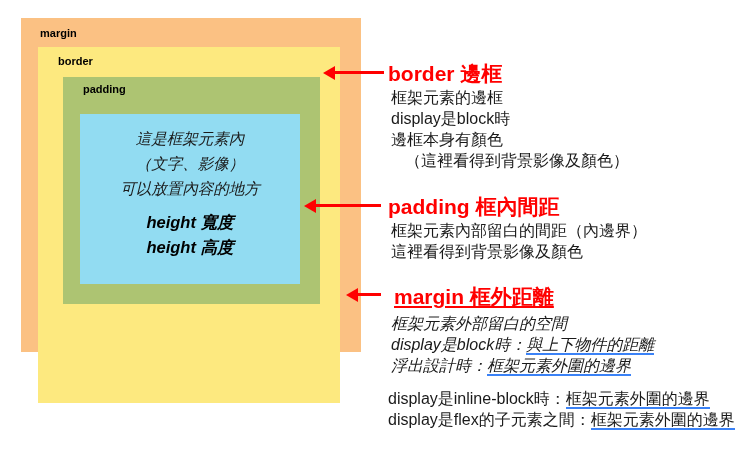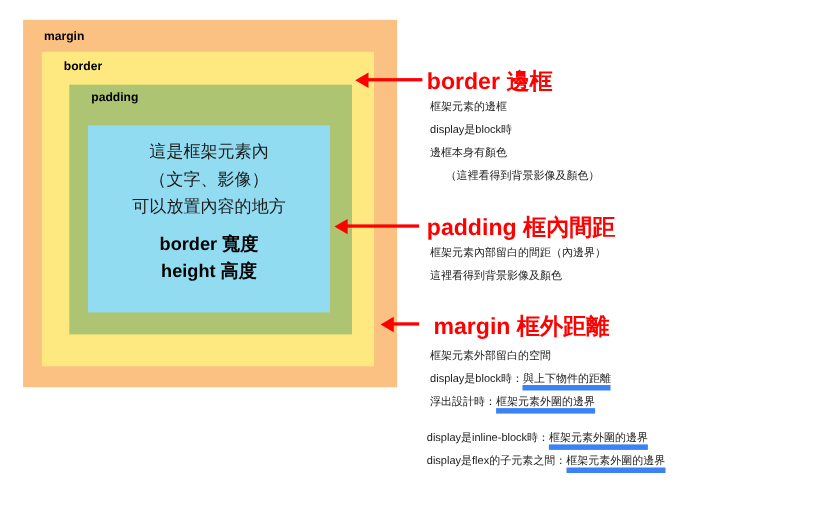--- a/index.html
+++ b/index.html
@@ -11,21 +11,21 @@
     position:relative;
   }
   #stage{position:relative;width:750px;height:461px;}
 
   
   .box-margin{
     position:absolute;left:21px;top:18px;width:340px;height:334px;
     background:#fbc183;box-sizing:border-box;
   }
   .box-border{
-    position:absolute;left:17px;top:29px;width:302px;height:286px;
+    position:absolute;left:17px;top:29px;width:302px;height:356px;
     background:#fde97f;box-sizing:border-box;
   }
   .box-padding{
     position:absolute;left:25px;top:30px;width:257px;height:227px;
     background:#adc472;box-sizing:border-box;
   }
   .box-content{
     position:absolute;left:17px;top:37px;width:220px;height:170px;
     background:#92dcf2;box-sizing:border-box;
   }
@@ -42,20 +42,21 @@
   .lbl-border{left:20px;top:8px;}
   .lbl-padding{left:20px;top:6px;}
 
   
   .content-text{
     position:absolute;left:0;top:12px;width:100%;
     text-align:center;
     font-size:15.5px;
     line-height:25px;
     color:#1a1a1a;
+    font-style:italic;
   }
   .content-text .bold-line{
     font-weight:bold;
     font-size:16.5px;
     color:#000000;
   }
   .content-text .spacer{height:9px;line-height:9px;font-size:1px;}
 
   
   .arrow{position:absolute;height:3px;background:#ff0000;}
@@ -75,40 +76,40 @@
   .sec-head{
     position:absolute;
     color:#ff0000;
     font-weight:bold;
     font-size:21px;
     white-space:nowrap;
   }
   .sec-body{
     position:absolute;
     color:#1a1a1a;
-    font-size:10px;
+    font-size:16px;
     line-height:21px;
     white-space:nowrap;
   }
   .sec-body .indent{padding-left:14px;display:block;}
 
   .head-border{left:388px;top:60px;}
   .body-border{left:391px;top:87px;}
 
   .head-padding{left:388px;top:193px;}
   .body-padding{left:391px;top:220px;}
 
-  .head-margin{left:394px;top:283px;}
-  .body-margin{left:391px;top:313px;}
+  .head-margin{left:394px;top:283px;text-decoration:underline;}
+  .body-margin{left:391px;top:313px;font-style:italic;}
 
   .body-extra{left:348px;top:388px;margin-left:40px;}
 
   u.redline{
     text-decoration:none;
-    border-bottom:5px solid #3b82f6;
+    border-bottom:2px solid #3b82f6;
     padding-bottom:0px;
   }
 </style>
 </head>
 <body>
 
 <div id="stage">
 
   <div class="box-margin">
     <div class="box-label lbl-margin">margin</div>
@@ -118,21 +119,21 @@
 
       <div class="box-padding">
         <div class="box-label lbl-padding">padding</div>
 
         <div class="box-content">
           <div class="content-text">
             <div>這是框架元素內</div>
             <div>（文字、影像）</div>
             <div>可以放置內容的地方</div>
             <div class="spacer"></div>
-            <div class="bold-line">border 寬度</div>
+            <div class="bold-line">height 寬度</div>
             <div class="bold-line">height 高度</div>
           </div>
         </div>
       </div>
     </div>
   </div>
 
   <div class="arrow arrow-border"></div>
   <div class="arrow arrow-padding"></div>
   <div class="arrow arrow-margin"></div>

